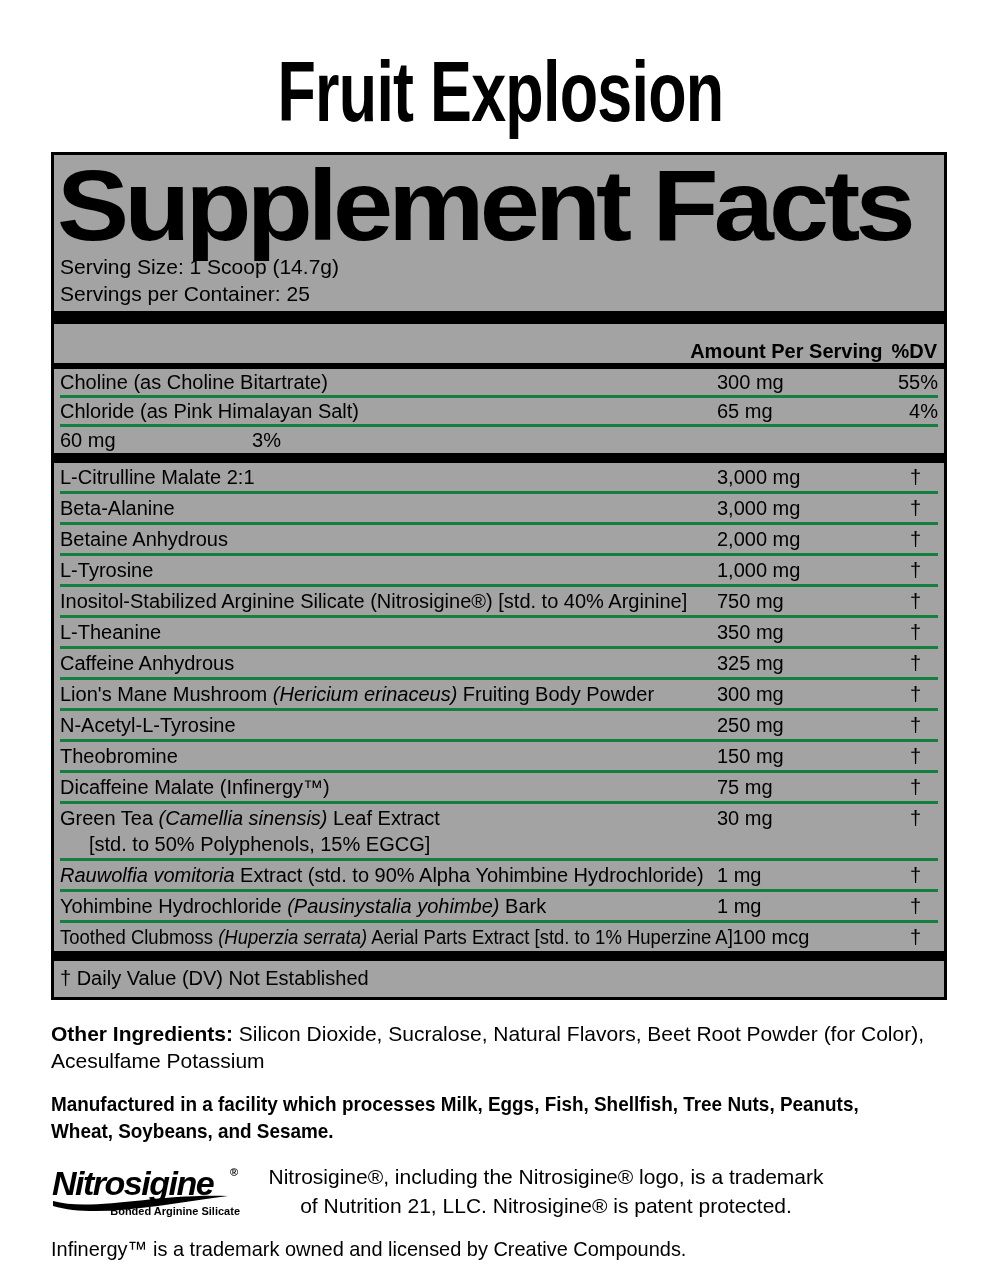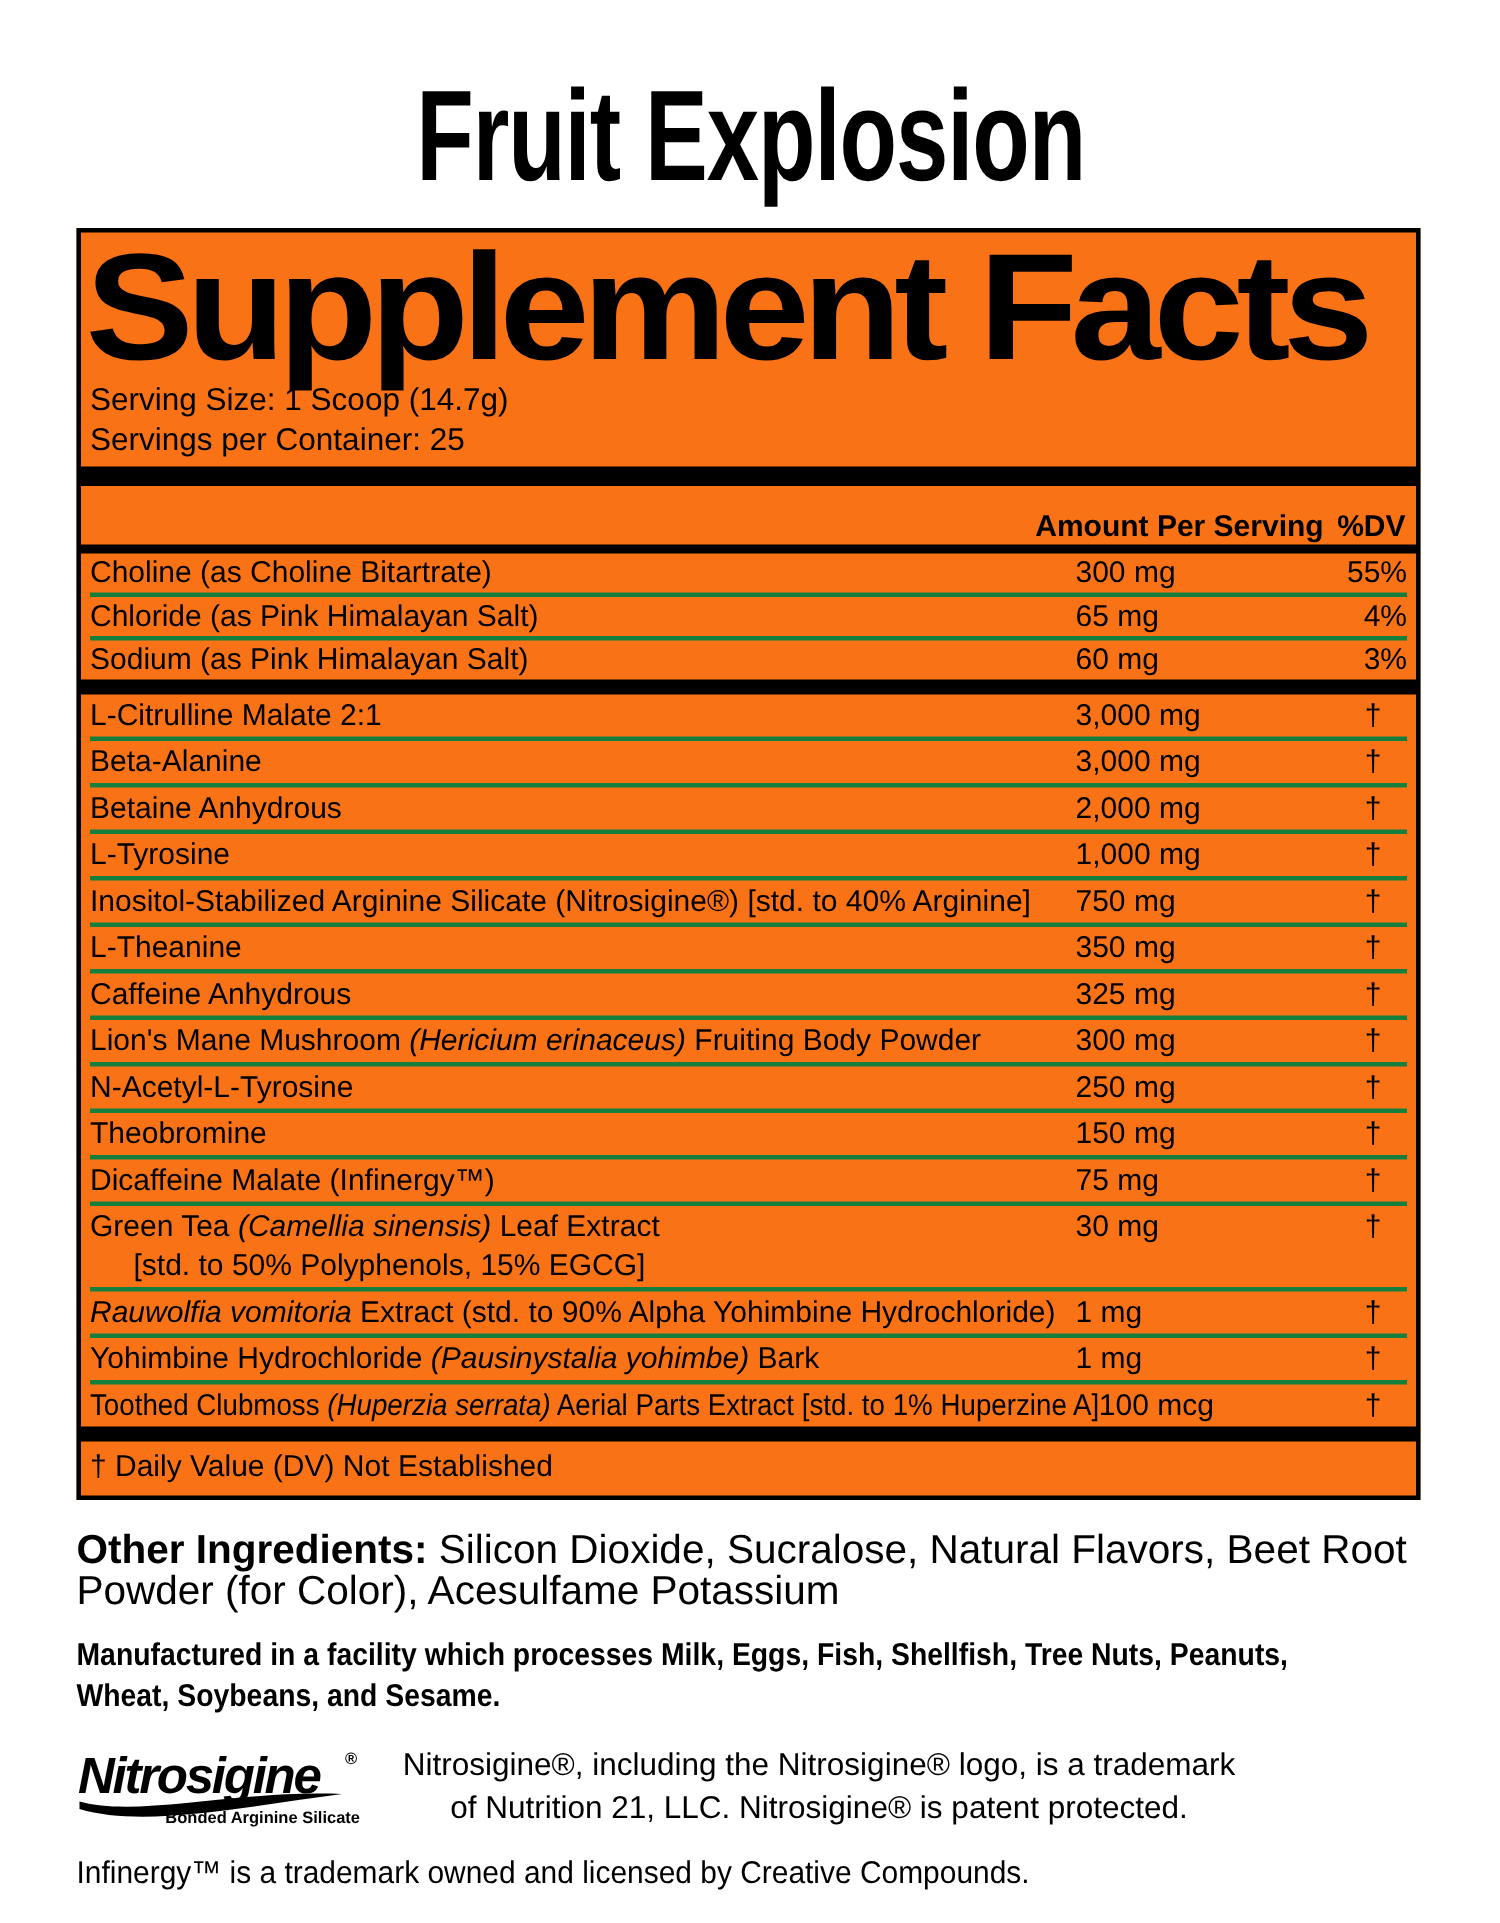--- a/index.html
+++ b/index.html
@@ -1,21 +1,21 @@
 <!DOCTYPE html>
 <html><head>
 <meta charset="utf-8">
 <style>
   html,body{margin:0;padding:0;background:#fff;color:#000;font-family:"Liberation Sans",sans-serif;}
   .page{width:1000px;height:1282px;position:relative;overflow:hidden;background:#fff;}
 
   .product-title{text-align:center;margin:48px 0 0 0;}
   .product-title span{display:inline-block;font-size:86px;font-weight:bold;line-height:1;letter-spacing:-1px;transform:scaleX(0.73);}
 
-  .panel{box-sizing:border-box;margin:18px 0 0 51px;width:896px;border:3px solid #000;background:#f97316;}
+  .panel{box-sizing:border-box;margin:18px 0 0 51px;width:896px;border:3px solid #000;background:#a3a3a3;}
   .sf-title{font-weight:bold;font-size:101px;line-height:86px;letter-spacing:-4.5px;margin:7px 0 0 3px;white-space:nowrap;transform:scaleX(1.07);transform-origin:0 50%;}
   .serving{font-size:21px;line-height:27px;margin:5px 6px 4px 6px;}
   .bar{background:#000;width:100%;}
   .b13{height:13px;}
   .b6{height:6px;}
   .b10{height:10px;}
   .head-row{text-align:right;font-weight:bold;font-size:20px;line-height:21px;padding:17px 7px 1px 6px;}
   .head-row .dvh{margin-left:9px;}
 
   .rows{padding:0 6px;}
@@ -24,21 +24,21 @@
   .rows-active .row{line-height:26px;padding:1px 0 1px 0;}
   .rows-mineral .row{line-height:24px;padding:1px 0 1px 0;}
   .row .name{flex:1 1 auto;min-width:0;white-space:nowrap;transform-origin:0 50%;}
   .row .amt{width:118px;white-space:nowrap;}
   .row .dv{width:103px;text-align:right;white-space:nowrap;box-sizing:border-box;}
   .row .dv.dagger{padding-right:17px;}
   .name .sub{padding-left:29px;}
   .it{font-style:italic;}
   .footnote{font-size:20px;line-height:24px;padding:5px 6px 7px 6px;}
 
-  .other{margin:20px 0 16px 51px;max-width:935px;font-size:27px;line-height:27px;}
+  .other{margin:20px 0 16px 51px;max-width:935px;font-size:21px;line-height:27px;}
   .b{font-weight:bold;}
   .allergen{margin:15px 0 0 51px;width:965px;font-weight:bold;font-size:21px;line-height:27px;transform:scaleX(0.90);transform-origin:0 0;}
 
   .nitro-row{display:flex;align-items:flex-start;margin:16px 0 0 50px;}
   .nitro-logo{flex:0 0 auto;}
   .nitro-logo text{font-family:"Liberation Sans",sans-serif;fill:#000;}
   .lg{font-size:34px;font-weight:bold;font-style:italic;letter-spacing:-1.5px;}
   .lgr{font-size:11px;font-weight:bold;}
   .lgt{font-size:11px;font-weight:bold;}
   .nitro-note{margin:2px 0 0 14px;max-width:568px;font-size:21px;line-height:29px;text-align:center;}
@@ -65,21 +65,20 @@
     <div class="name"><span>Choline (as Choline Bitartrate)</span></div>
     <div class="amt">300 mg</div>
     <div class="dv">55%</div>
   </div>
         <div class="row">
     <div class="name"><span>Chloride (as Pink Himalayan Salt)</span></div>
     <div class="amt">65 mg</div>
     <div class="dv">4%</div>
   </div>
         <div class="row">
-    <div class="name"><span>Sodium (as Pink Himalayan Salt)</span></div>
     <div class="amt">60 mg</div>
     <div class="dv">3%</div>
   </div>
       </div>
     <div class="bar b10"></div>
     <div class="rows rows-active">
         <div class="row">
     <div class="name"><span>L-Citrulline Malate 2:1</span></div>
     <div class="amt">3,000 mg</div>
     <div class="dv dagger">†</div>

